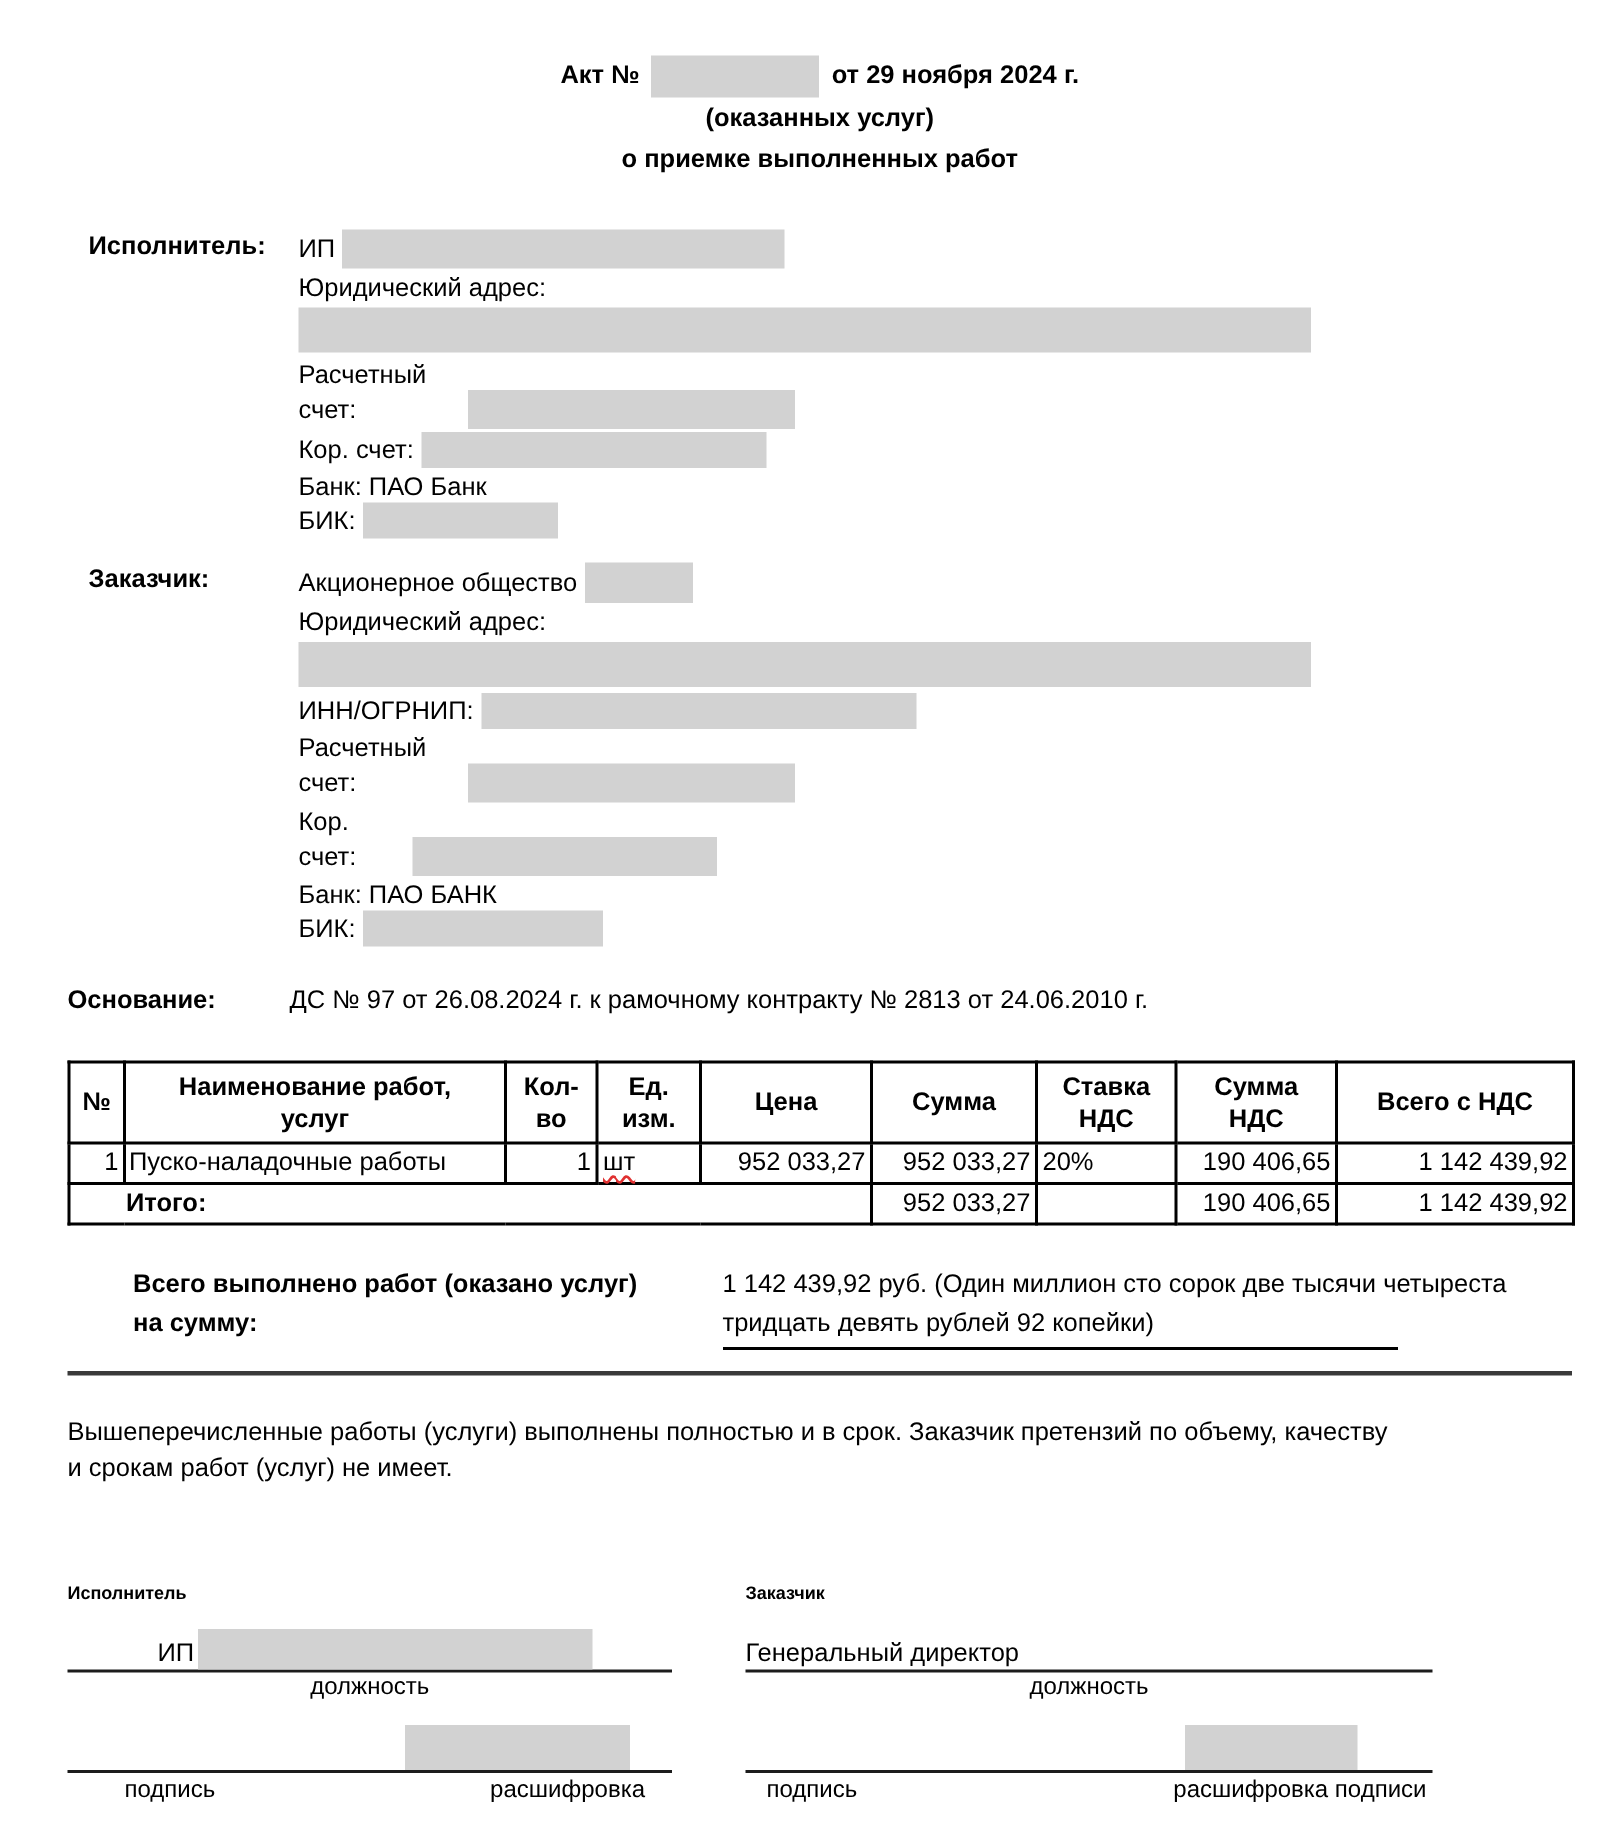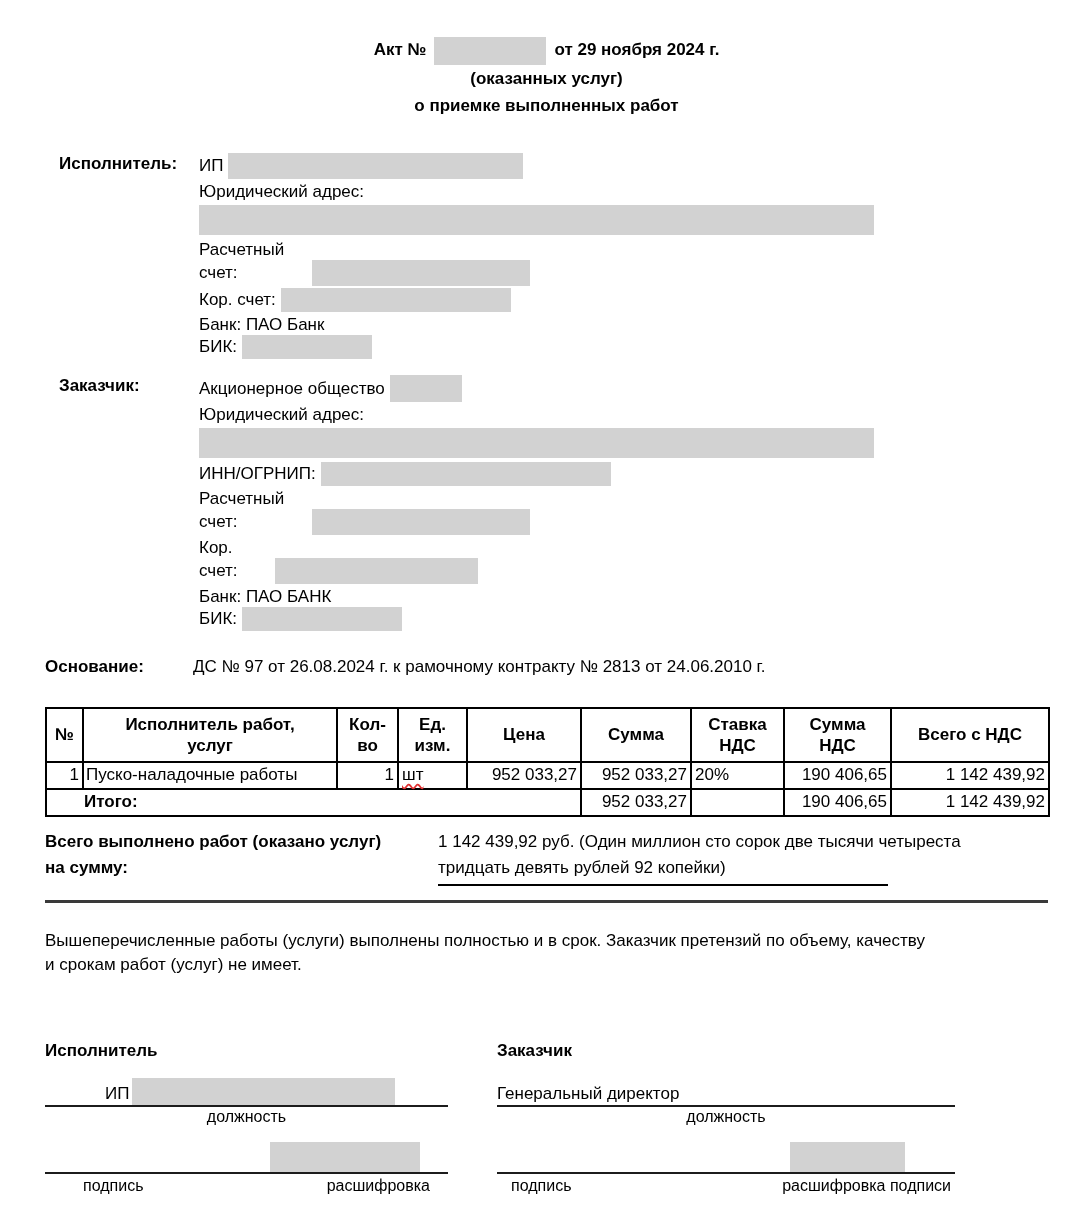--- a/index.html
+++ b/index.html
@@ -51,34 +51,34 @@
   td.center { text-align: left; }
   td.name { text-align: left; padding-left: 2px; }
   td.itogo { font-weight: bold; padding-left: 37px; }
   .misspell {
     text-decoration: underline wavy #e03131;
     text-decoration-skip-ink: none;
     text-underline-offset: 3px;
   }
 
   
-  .total-section { display: flex; margin-top: 12px; line-height: 26px; }
+  .total-section { display: flex; margin-top: 26px; line-height: 26px; justify-content: center; }
   .total-label { width: 393px; flex: none; font-weight: bold; white-space: pre-line; }
   .total-value-l2 { display: inline-block; width: 450px; border-bottom: 2px solid #000000; padding-bottom: 3px; }
   .hrule { border-top: 3px solid #3a3a3a; width: 1003px; margin-top: 14px; }
 
   
   .closing { margin-top: 26px; line-height: 24px; white-space: pre-line; }
 
   
   .signatures { display: flex; margin-top: 64px; }
   .sig-col-left { width: 403px; flex: none; }
   .sig-col-gap { width: 49px; flex: none; }
   .sig-col-right { width: 458px; flex: none; }
-  .sig-heading { font-weight: bold; font-size: 17px; }
+  .sig-heading { font-weight: bold; font-size: 12px; }
   .sig-line {
     margin-top: 12px; height: 34px; border-bottom: 2px solid #1c1c1c;
     display: flex; align-items: flex-end;
   }
   .sig-line .redact { height: 27px; }
   .sig-name-prefix { margin-left: 60px; line-height: 22px; }
   .r-sig-exec-name { width: 263px; margin-left: 3px; }
   .sig-line-2 { margin-top: 14px; height: 33px; }
   .r-sig-exec-decrypt { width: 150px; height: 30px !important; margin-left: 225px; }
   .r-sig-cust-decrypt { width: 115px; height: 30px !important; margin-left: 293px; }
@@ -144,21 +144,21 @@
       <col style="width:69px">
         <col style="width:114px">
         <col style="width:110px">
       <col style="width:93px">
         <col style="width:107px">
         <col style="width:158px">
     </colgroup>
     <thead>
       <tr>
         <th>№</th>
-        <th>Исполнитель работ,
+        <th>Наименование работ,
 услуг</th>
         <th>Кол-
 во</th>
         <th>Ед.
 изм.</th>
         <th>Цена</th>
         <th>Сумма</th>
         <th>Ставка
 НДС</th>
         <th>Сумма

